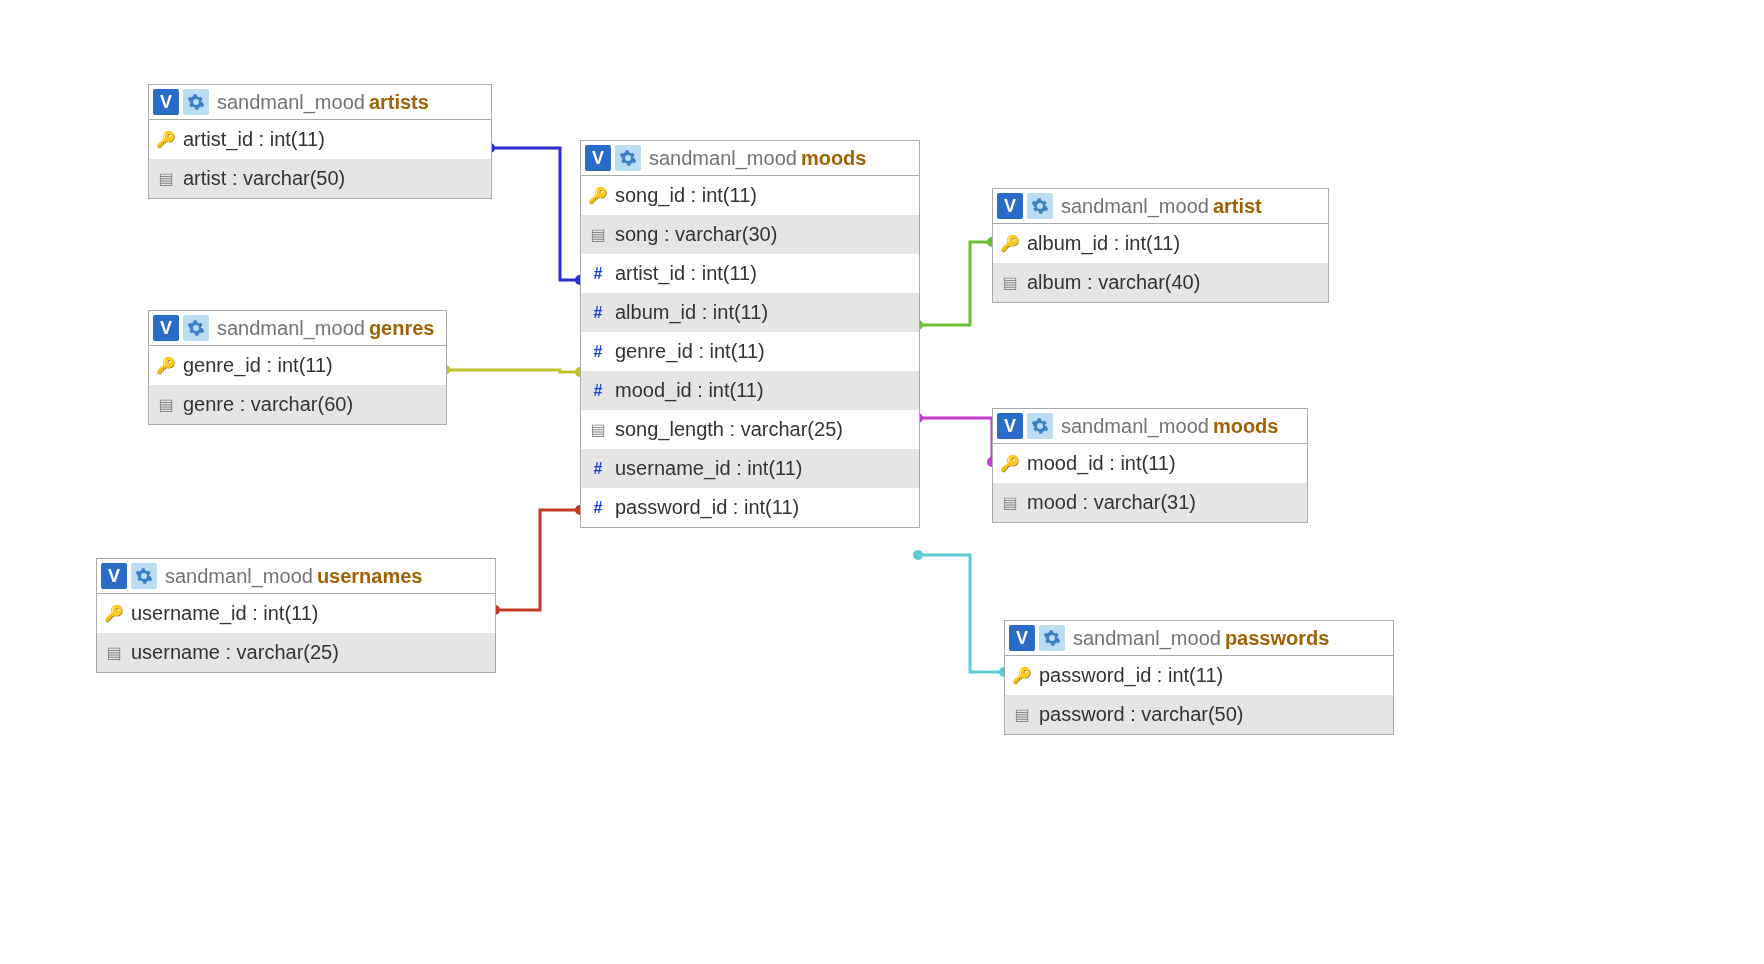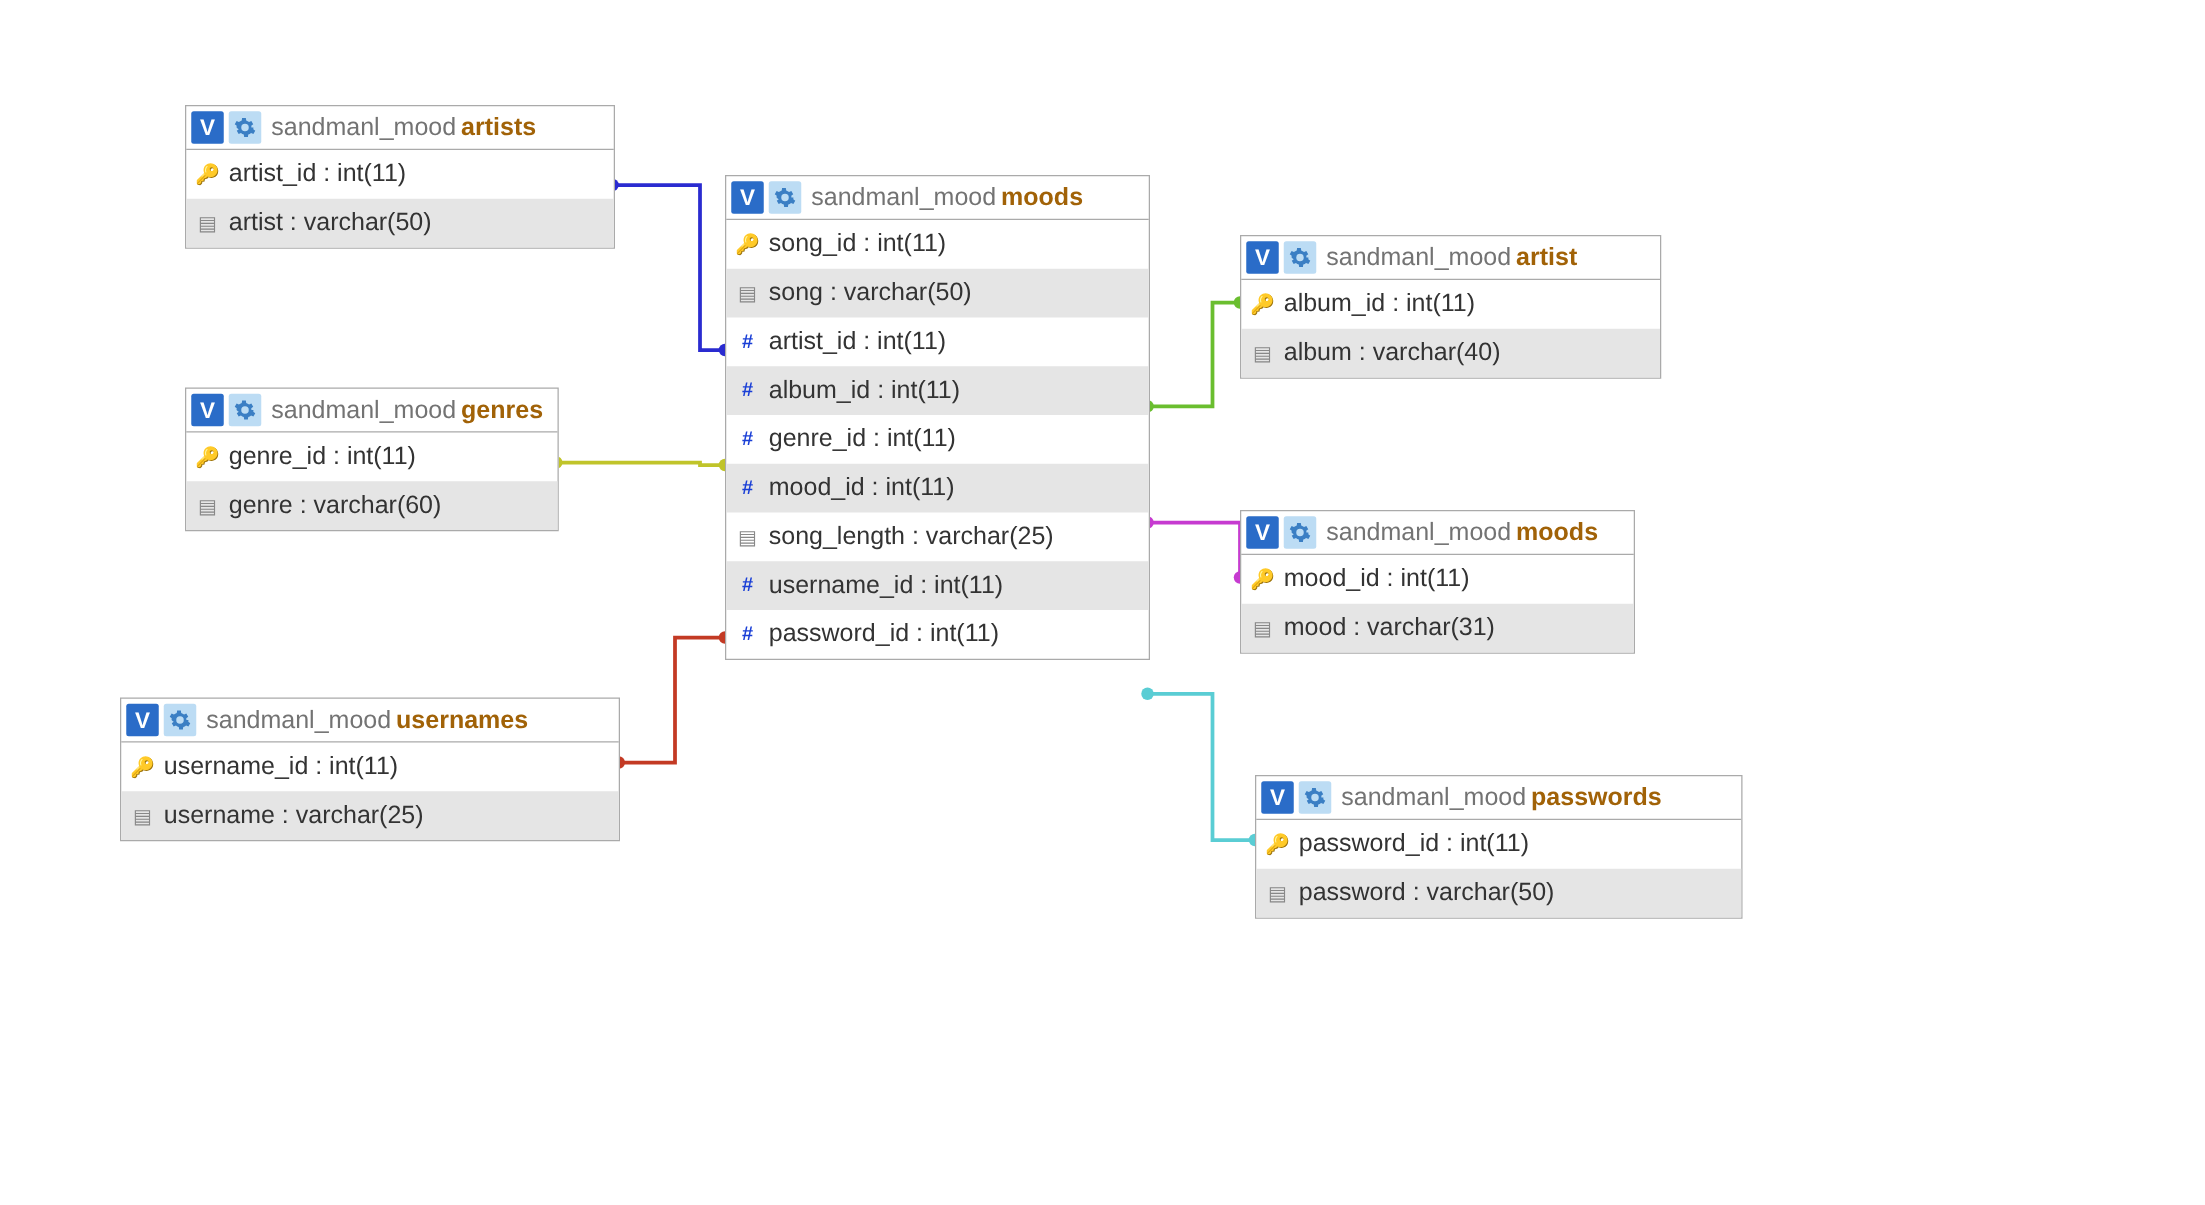--- a/index.html
+++ b/index.html
@@ -188,21 +188,21 @@
         </span>
         <span class="db-name">sandmanl_mood</span> 
         <span class="table-name">moods</span>
       </div>
       <div class="row">
         <span class="icon-cell pk">🔑</span>
         <span>song_id : int(11)</span>
       </div>
       <div class="row alt">
         <span class="icon-cell txt">▤</span>
-        <span>song : varchar(50)</span>
+        <span>song : varchar(30)</span>
       </div>
       <div class="row">
         <span class="icon-cell fk">#</span>
         <span>artist_id : int(11)</span>
       </div>
       <div class="row alt">
         <span class="icon-cell fk">#</span>
         <span>album_id : int(11)</span>
       </div>
       <div class="row">

